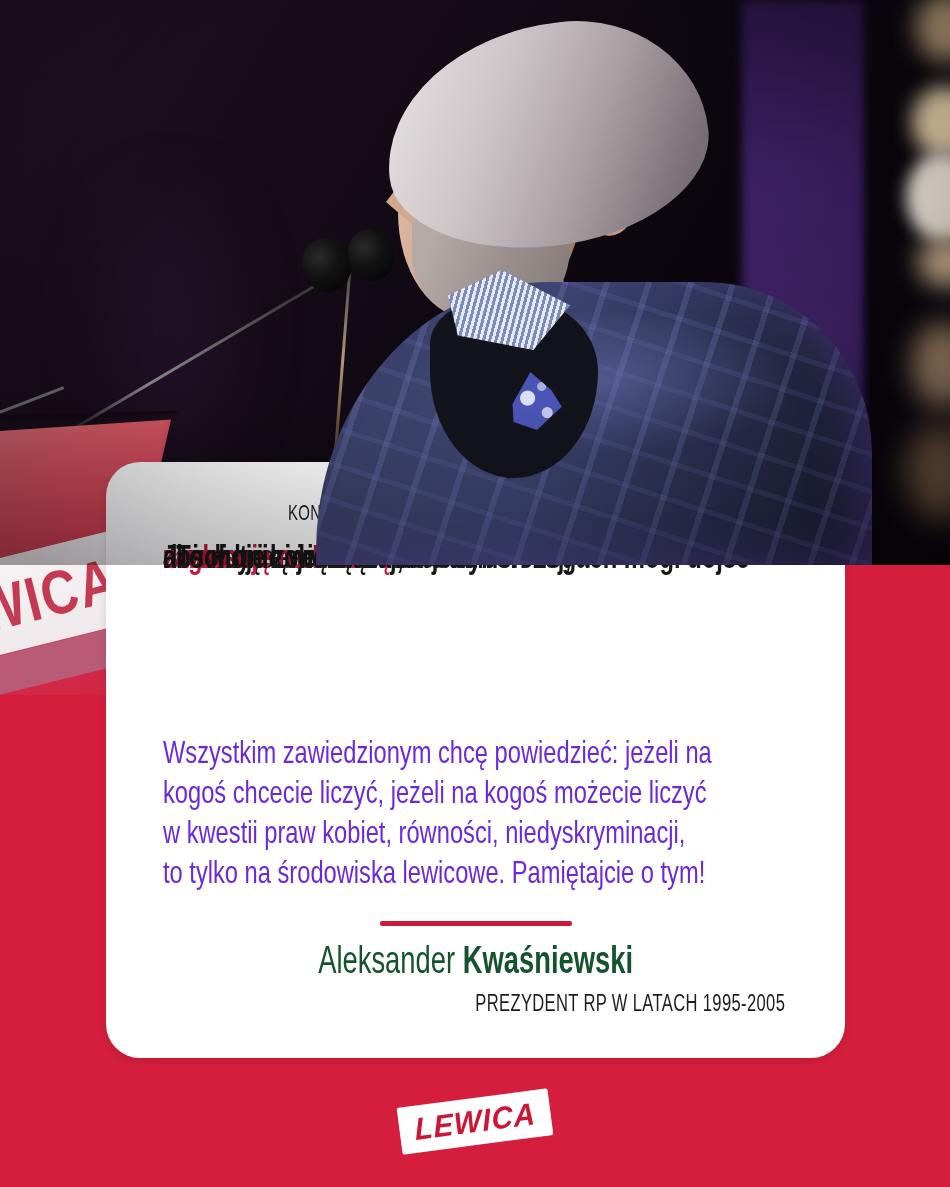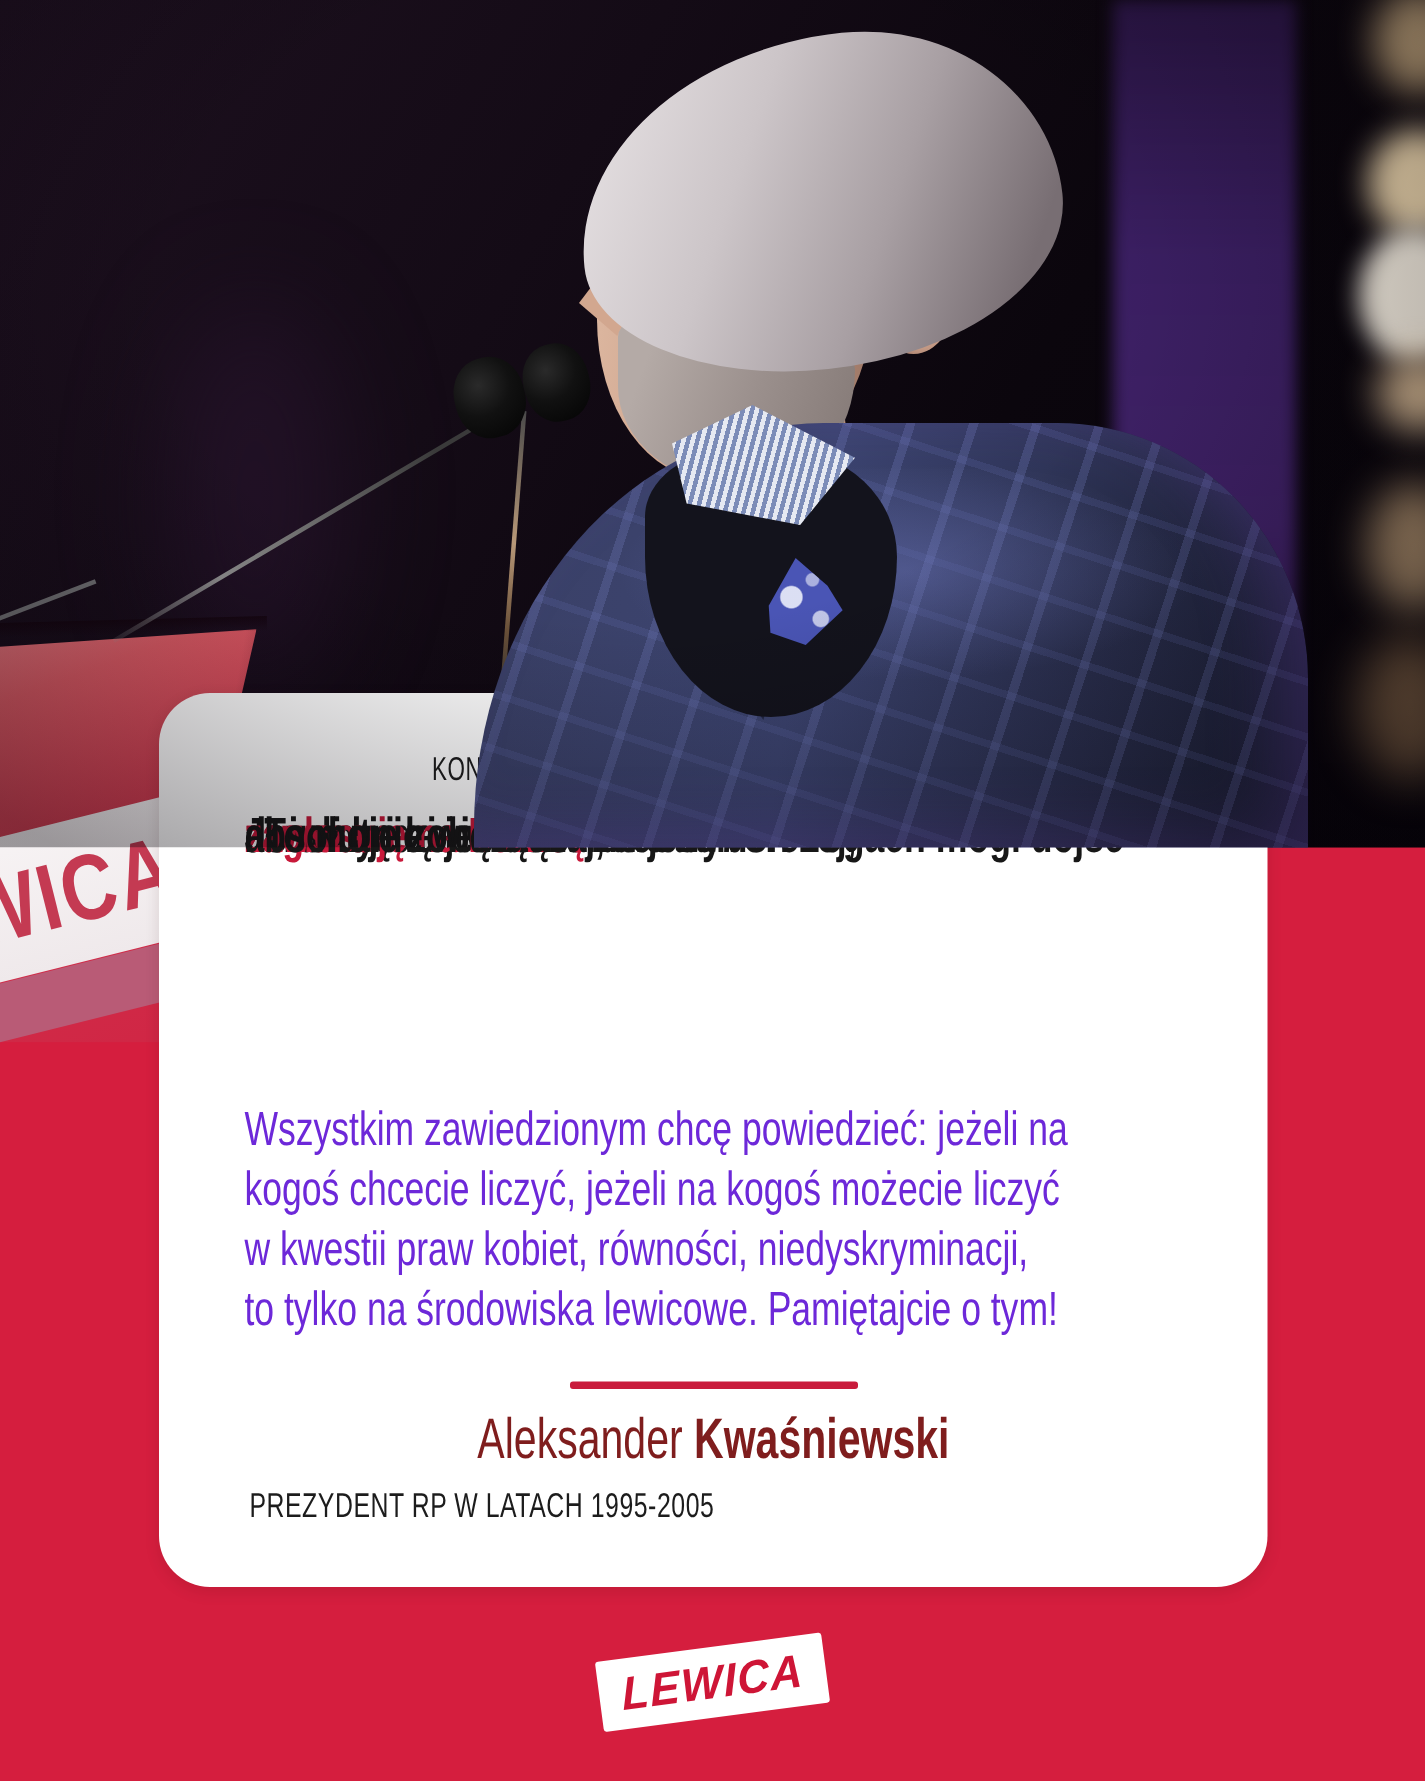--- a/index.html
+++ b/index.html
@@ -111,25 +111,25 @@
     transform:scaleX(.68);}
   .q1{left:57px;top:76px;width:660px;color:#171717;font-weight:bold;font-size:33px;
     line-height:38px;}
   .q1 .ln{position:static;display:block;transform:scaleX(.72);transform-origin:left center;
     white-space:nowrap;}
   .q1 .red, .q3red{color:#c8193a;}
   .q2{left:57px;top:270px;width:660px;color:#6d28d9;font-size:32px;line-height:40px;}
   .q2 .ln{position:static;display:block;transform:scaleX(.74);transform-origin:left center;
     white-space:nowrap;}
   .divider{left:274px;top:459px;width:192px;height:5px;background:#c91b3c;border-radius:2px;}
-  .author{left:0;top:477px;width:739px;text-align:center;color:#7f1d1d;font-size:38px;}
+  .author{left:0;top:477px;width:739px;text-align:center;color:#14532d;font-size:38px;}
   .author span{position:static;}
   .author .inner{display:inline-block;transform:scaleX(.72);white-space:nowrap;}
   .author .last{font-weight:bold;}
-  .role{left:0;top:528px;width:739px;text-align:left;color:#1c1c1c;text-decoration:underline;}
+  .role{left:0;top:528px;width:739px;text-align:right;color:#1c1c1c;text-decoration:underline;}
   .role span{position:static;display:inline-block;font-size:23px;letter-spacing:.5px;
     transform:scaleX(.72);white-space:nowrap;}
 
   
   .logo-box{left:399px;top:1098px;width:152px;height:47px;z-index:6;background:#ffffff;
     border-radius:2px;transform:rotate(-7.5deg);
     display:flex;align-items:center;justify-content:center;}
   .logo-box span{position:static;font-weight:bold;font-style:italic;font-size:31px;
     color:#ce1536;letter-spacing:1px;transform:skewX(-4deg) scaleX(.95);}
 </style>

